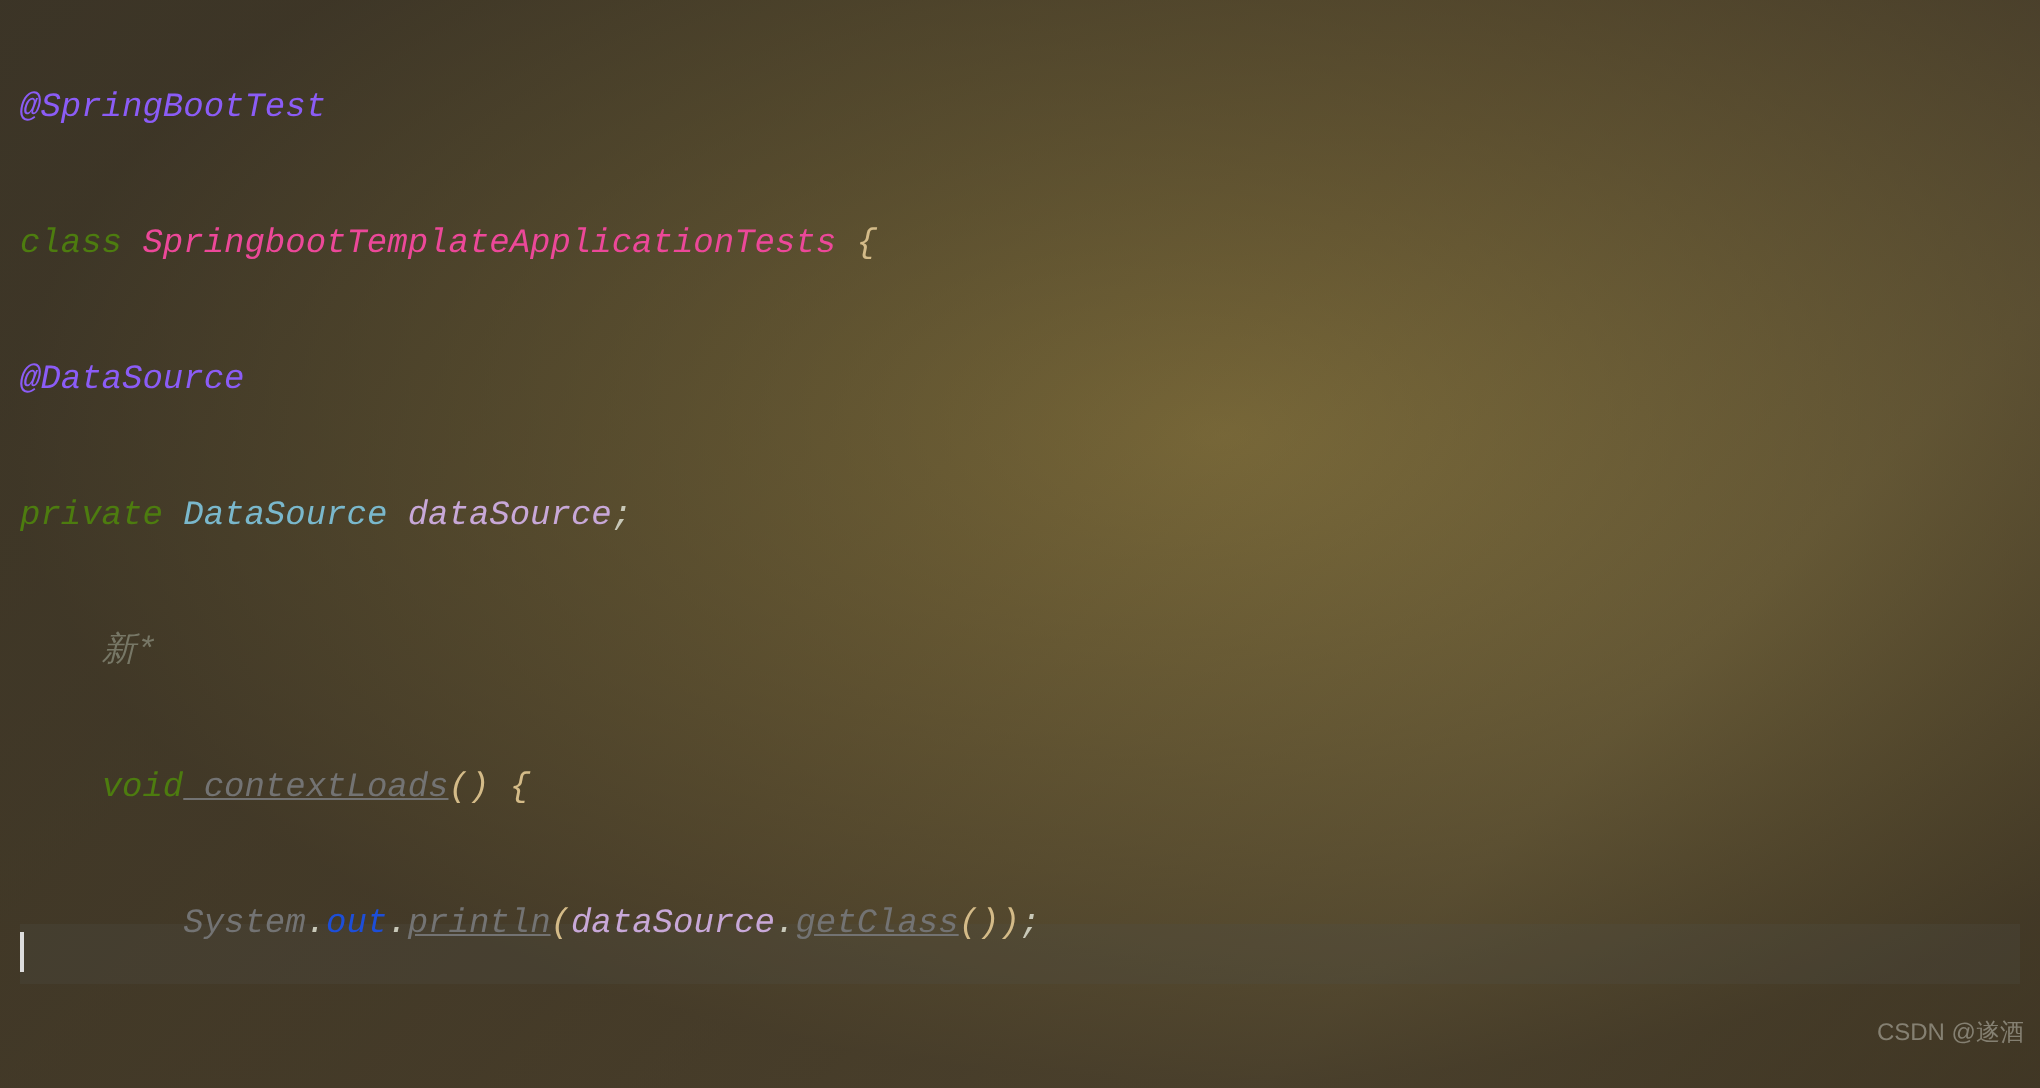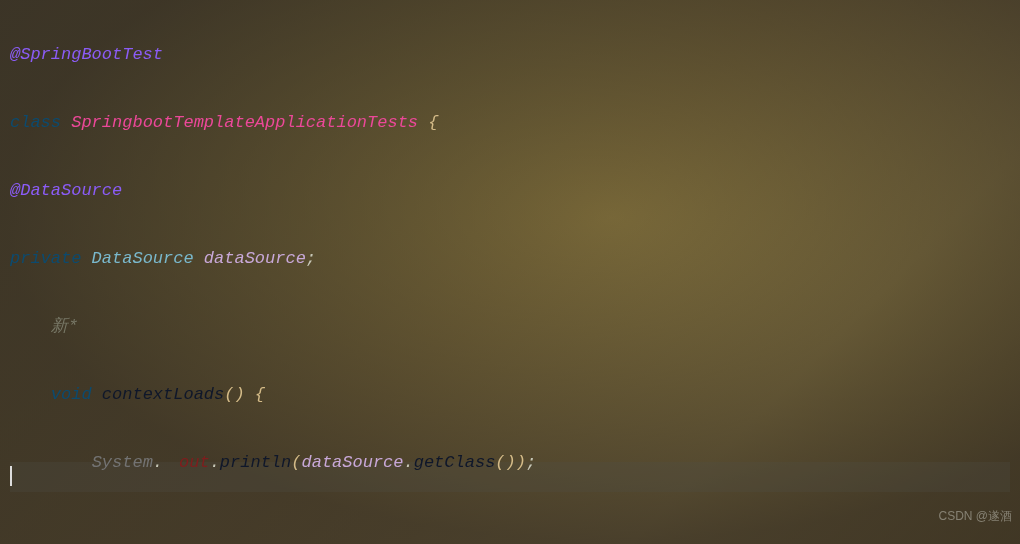--- a/index.html
+++ b/index.html
@@ -36,31 +36,31 @@
       padding: 4px 10px;
       white-space: pre;
     }
     
     .line {
       display: block;
       min-height: 34px;
     }
     
     .annotation { color: #8b5cf6; }
-    .keyword { color: #0c4a6e; }
+    .keyword { color: #4d7c0f; }
     .classname { color: #ec4899; }
     .brace { color: #d4bb88; }
     .paren { color: #d4bb88; }
     .type { color: #7ab8cc; }
     .varname { color: #c8a8d8; }
     .semi { color: #c8c8b8; }
     .comment { color: #777766; font-style: italic; }
     .classname2 { color: #737373; }
-    .field { color: #7f1d1d; margin-left: 16px; }
-    .method { color: #0f172a; }
+    .field { color: #1d4ed8; }
+    .method { color: #737373; text-decoration: underline; }
     .dot { color: #c8c8b8; }
     
     .cursor-line {
       position: absolute;
       left: 10px;
       bottom: 52px;
       width: calc(100% - 20px);
       height: 30px;
       background: rgba(80,80,70,0.25);
       z-index: 0;

